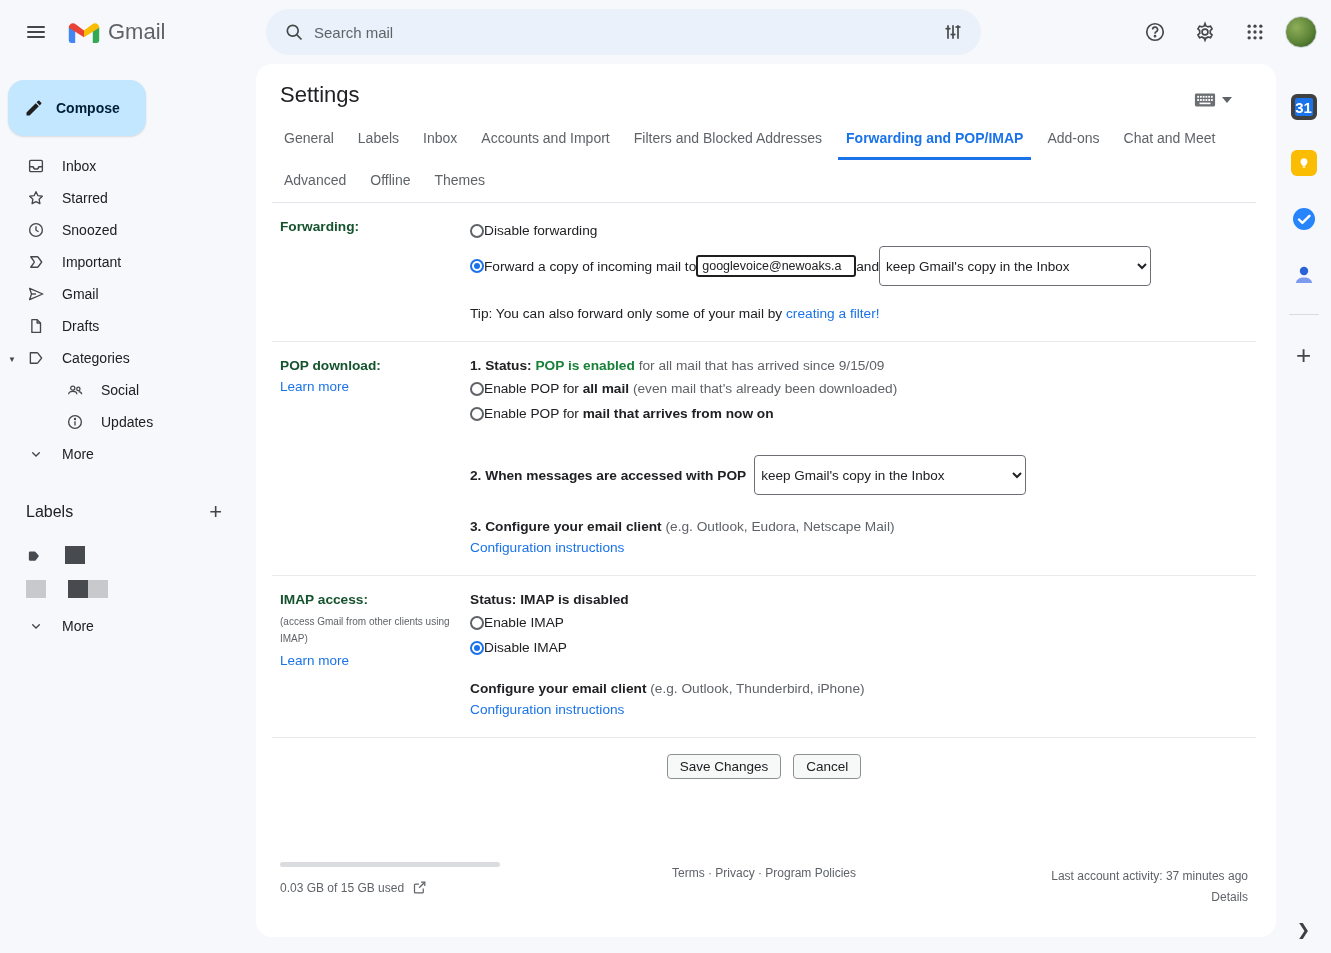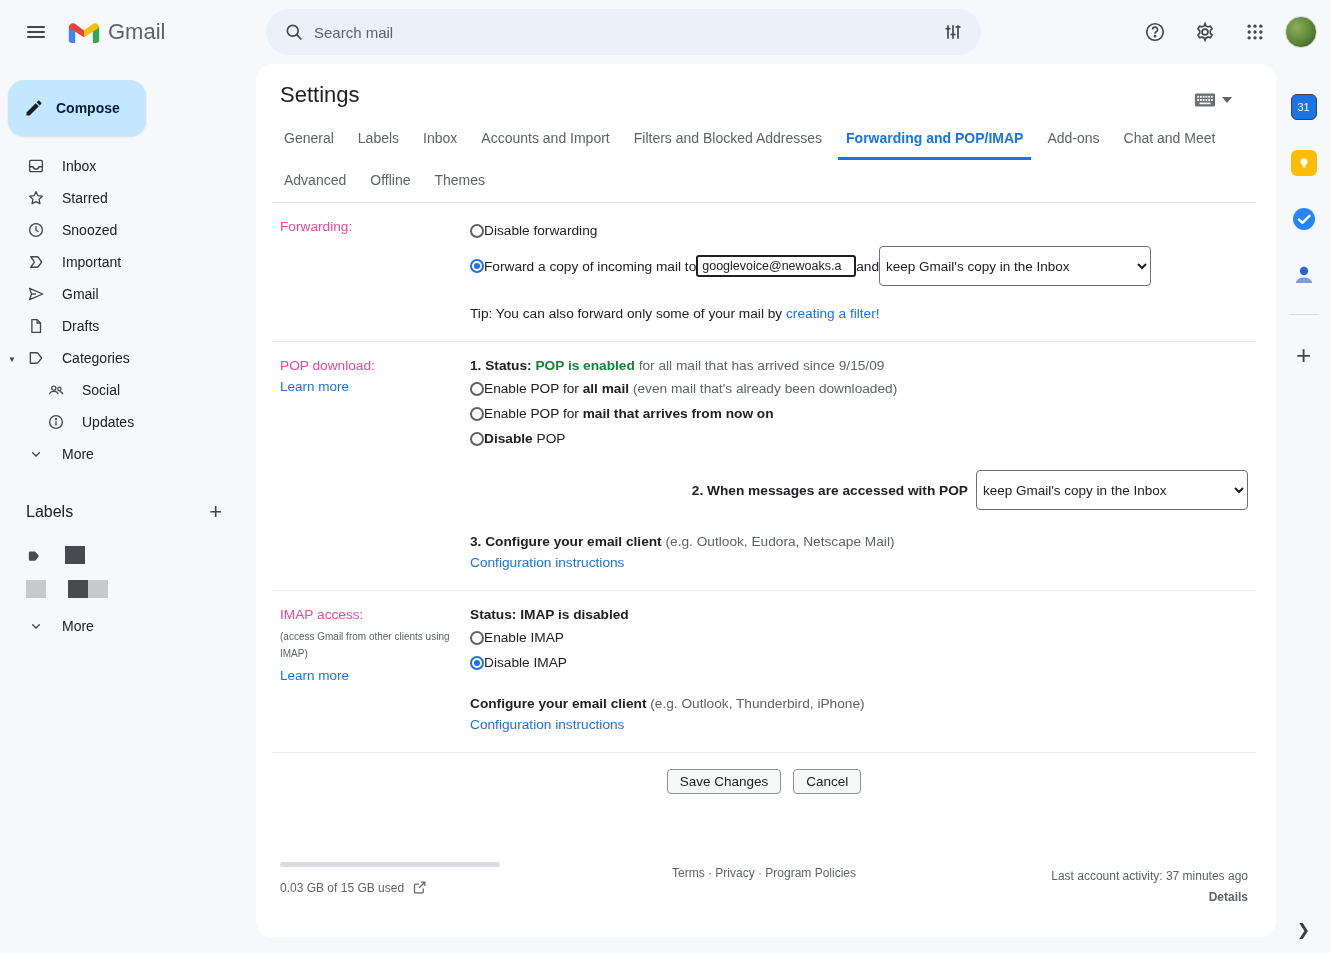--- a/index.html
+++ b/index.html
@@ -26,71 +26,71 @@
   .body-row { flex:1; display:flex; min-height:0; }
   .sidebar { width:256px; flex:none; padding-top:8px; }
   .rail { width:55px; flex:none; position:relative; display:flex; flex-direction:column; align-items:center; padding-top:26px; gap:22px; }
   .main-card { flex:1; background:#fff; border-radius:16px; margin-bottom:16px; overflow:hidden; display:flex; flex-direction:column; }
 
   
   .compose { width:138px; height:56px; margin:8px 0 14px 8px; background:#c2e7ff; border-radius:16px; display:flex; align-items:center; gap:12px; padding-left:16px; cursor:pointer; box-shadow:0 1px 2px rgba(0,0,0,.12); }
   .compose .lbl { font-size:14px; font-weight:600; color:#001d35; }
   .navitem { height:32px; display:flex; align-items:center; gap:16px; padding-left:26px; border-radius:0 16px 16px 0; font-size:14px; cursor:pointer; color:#202124; }
   .navitem .ic { width:20px; display:flex; justify-content:center; position:relative; flex:none; }
-  .navitem.sub { padding-left:46px;align-items:center; }
+  .navitem.sub { padding-left:65px;align-items:center; }
   .tri { position:absolute; left:-18px; top:6px; font-size:8px; color:#444746; }
   .labels-head { margin:22px 0 6px 0; display:flex; align-items:center; padding:0 26px 0 26px; height:40px; }
   .labels-head .t { font-size:16px; color:#202124; }
   .labels-head .plus { margin-left:auto; margin-right:8px; font-size:22px; font-weight:300; color:#444746; cursor:pointer; }
   .labelrow { height:34px; display:flex; align-items:center; gap:22px; padding-left:26px; cursor:pointer; }
   .blk { height:18px; width:20px; display:inline-block; }
   .blk.dark { background:#474b50; }
   .blk.light { background:#c7c9cc; }
 
   
   .content { padding:10px 20px 0 16px; overflow:hidden; flex:1; display:flex; flex-direction:column; }
   .settings-head { display:flex; align-items:flex-end; padding:8px 24px 4px 8px; }
   .settings-title { font-size:22px; color:#202124; }
   .kbd-wrap { margin-left:auto; display:flex; align-items:center; gap:6px; cursor:pointer; }
   .tabs { display:flex; flex-wrap:wrap; padding:6px 0 0 0; border-bottom:1px solid #e3e6ea; }
   .tab { font-size:14px; color:#5f6368; padding:12px 8px 11px 8px; margin:0 4px; cursor:pointer; border-bottom:3px solid transparent; white-space:nowrap; }
   .tab.active { color:#1a73e8; font-weight:600; border-bottom-color:#1a73e8; }
 
   .section { display:grid; grid-template-columns:190px 1fr; padding:16px 8px 20px 8px; border-bottom:1px solid #e8eaed; font-size:13.7px; }
-  .sec-label { font-weight:400; color:#ec4899; }
+  .sec-label { font-weight:700; color:#14532d; }
   .sec-sub { font-weight:400; font-size:10px; color:#5f6368; width:170px; line-height:1.7; margin-top:6px; }
   .link { color:#1a73e8; cursor:pointer; text-decoration:none; }
   .learnmore { margin-top:6px; font-weight:400; font-size:13.5px; }
   .radio-row { display:flex; align-items:center; margin:2px 0 6px 0; line-height:19px; }
   .radio { width:14px; height:14px; border:2px solid #5f6368; border-radius:50%; flex:none; position:relative; cursor:pointer; }
   .radio.checked { border-color:#1a73e8; }
   .radio.checked::after { content:""; position:absolute; inset:2px; background:#1a73e8; border-radius:50%; }
   .grayp { color:#5f6368; }
   .fwd-input { height:22px; width:160px; border:2px solid #1f1f1f; border-radius:3px; font-size:12.5px; padding:0 4px; color:#202124; outline:none; font-family:inherit; }
   .gsel { height:40px; min-width:272px; border:1px solid #6b6f74; border-radius:4px; background:#fff; font-size:13.5px; color:#202124; padding:0 2px; font-family:inherit; }
   .tip { margin-top:20px; }
   .statusline { margin-bottom:6px; }
   .green { color:#188038; font-weight:700; }
-  .popwhen { display:flex; align-items:center; gap:8px; margin-top:22px;justify-content:flex-end; }
+  .popwhen { display:flex; align-items:center; gap:8px; margin-top:32px; }
   .cfg { margin-top:24px; }
   .cfg-link { margin-top:6px; }
   .btnrow { display:flex; justify-content:center; gap:12px; padding:16px 0 10px 0;align-items:center; }
   .gbtn { border:1px solid #8d9093; background:#f7f8f8; border-radius:4px; font-size:13.5px; color:#202124; padding:4px 12px; font-family:inherit; cursor:pointer; }
 
   
   .footer { margin-top:auto; display:grid; grid-template-columns:1fr 1fr 1fr; padding:26px 8px 30px 8px; font-size:12px; color:#5f6368; }
   .meter { width:220px; height:5px; background:#dadce0; border-radius:3px; margin-bottom:13px; }
   .storage-line { display:flex; align-items:center; gap:8px; }
   .f-center { text-align:center; padding-top:4px; }
   .f-right { text-align:right; line-height:1.7; padding-top:4px; }
 
   
   .rail-ic { width:34px; height:34px; display:flex; align-items:center; justify-content:center; cursor:pointer; border-radius:50%; }
   .sq { width:26px; height:26px; border-radius:6px; display:flex; align-items:center; justify-content:center; }
-  .cal { background:#fff; border:1px solid #404040; color:#1a73e8; font-weight:400; font-size:11px; position:relative; background:#1a73e8; color:#fff; }
+  .cal { background:#fff; border:4px solid #404040; color:#1a73e8; font-weight:700; font-size:15px; position:relative; background:#1a73e8; color:#fff; }
   .keep { background:#fbbc04; }
   .rail-div { width:30px; height:1px; background:#dadce0; }
   .rail-plus { font-size:26px; font-weight:300; color:#444746; cursor:pointer; line-height:20px; margin-top:8px; }
   .rail-expand { position:absolute; bottom:14px; left:50%; transform:translateX(-50%); font-size:16px; color:#3c4043; cursor:pointer; }
 
   svg { display:block; }
 </style>
 </head>
 <body>
 
@@ -372,24 +372,20 @@
               <span class="grayp">for all mail that has arrived since 9/15/09</span>
             </div>
             <div class="radio-row">
               <span class="radio"></span>
               <span><span>Enable POP for</span> <b>all mail</b> <span class="grayp">(even mail that's already been downloaded)</span></span>
             </div>
             <div class="radio-row">
               <span class="radio"></span>
               <span><span>Enable POP for</span> <b>mail that arrives from now on</b></span>
             </div>
-            <div class="radio-row">
-              <span class="radio"></span>
-              <span><b>Disable</b> <span>POP</span></span>
-            </div>
             <div class="popwhen">
               <b>2. When messages are accessed with POP</b>
               <select class="gsel"><option selected="">keep Gmail's copy in the Inbox</option></select>
             </div>
             <div class="cfg">
               <b>3. Configure your email client</b>
               <span class="grayp">(e.g. Outlook, Eudora, Netscape Mail)</span>
             </div>
             <div class="cfg-link"><span class="link">Configuration instructions</span></div>
           </div>
@@ -432,21 +428,21 @@
               <svg width="15" height="15" viewBox="0 0 24 24" fill="none" stroke="#5f6368" stroke-width="2">
                   <path d="M18 13.5V19a1.5 1.5 0 0 1-1.5 1.5h-11A1.5 1.5 0 0 1 4 19V8a1.5 1.5 0 0 1 1.5-1.5H11"></path>
                   <path d="M14.5 3.5H20.5V9.5"></path>
                   <path d="M20 4L11.5 12.5"></path>
                 </svg>
             </div>
           </div>
           <div class="f-center">Terms · Privacy · Program Policies</div>
           <div class="f-right">
             <div>Last account activity: 37 minutes ago</div>
-            <div><span style="cursor:pointer;font-weight:bold;">Details</span></div>
+            <div><span style="cursor:pointer;">Details</span></div>
           </div>
         </div>
       </div>
     </div>
 
     <div class="rail">
       <div class="rail-ic">
         <span class="sq cal">31</span>
       </div>
       <div class="rail-ic">

